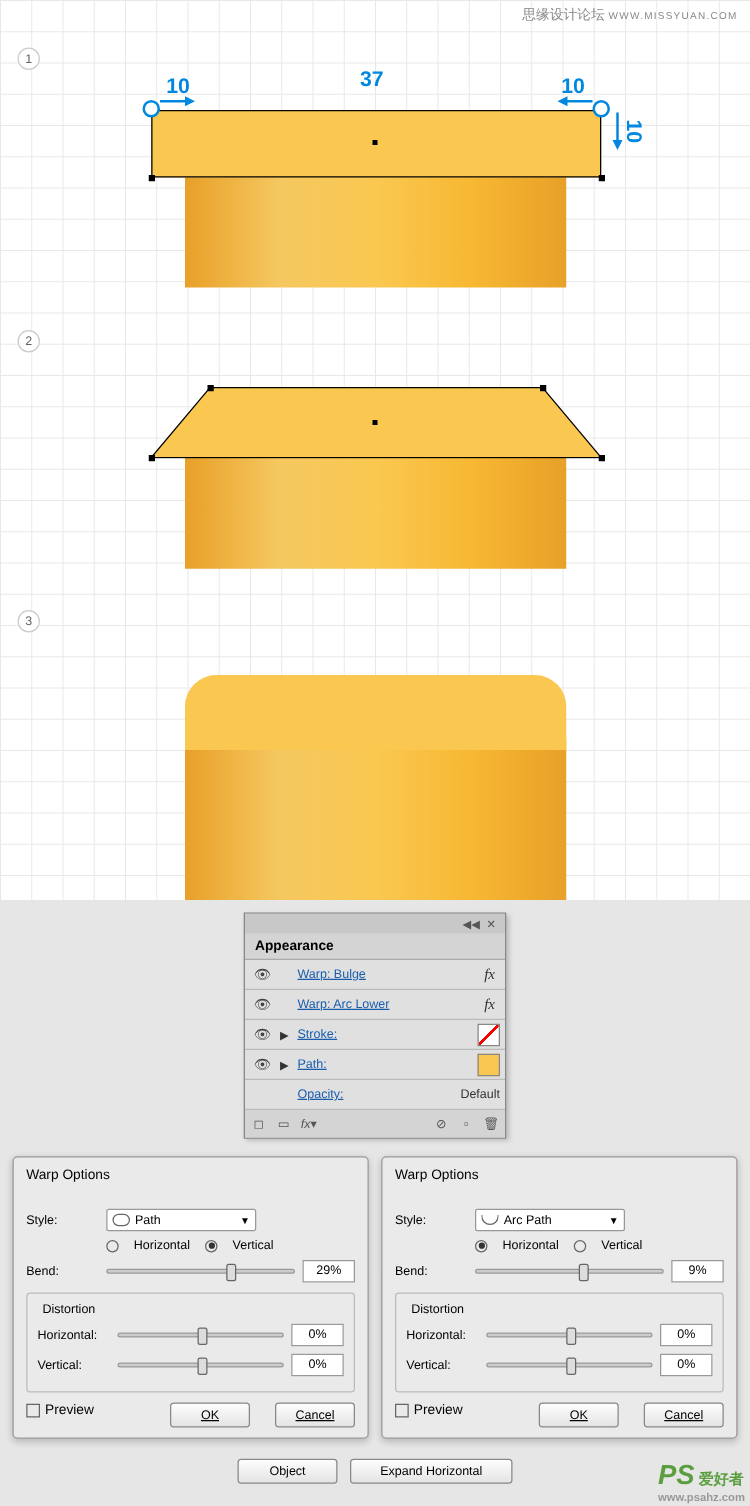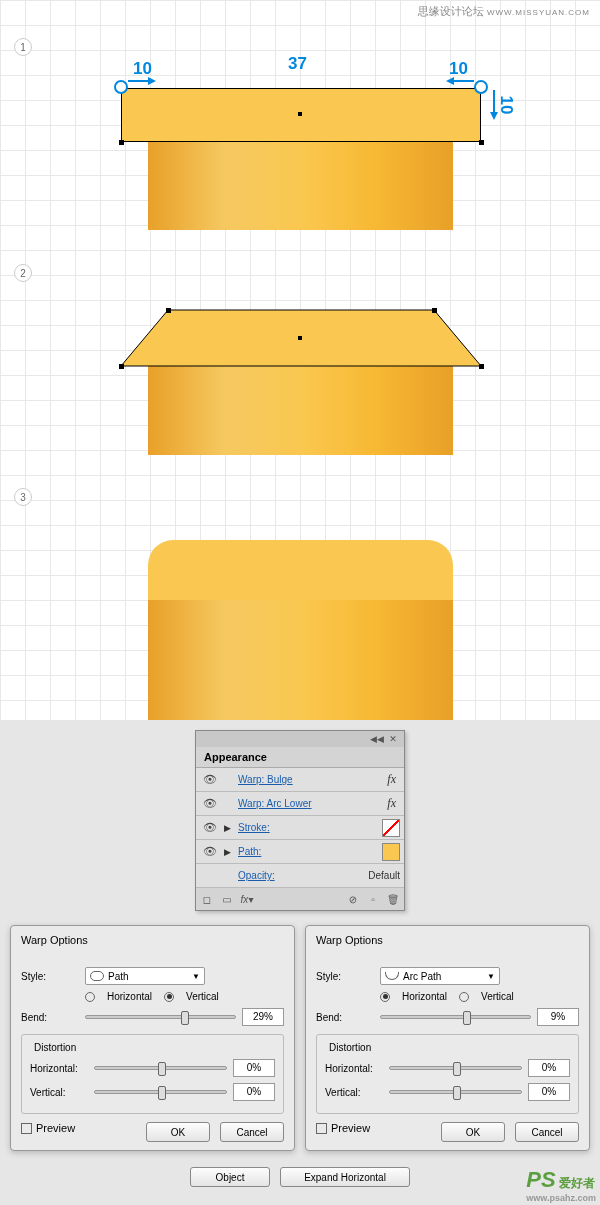--- a/index.html
+++ b/index.html
@@ -50,21 +50,21 @@
 .radio { width: 10px; height: 10px; border: 1px solid #666; border-radius: 50%; display: inline-flex; align-items: center; justify-content: center; }
 .radio.checked::after { content: ''; width: 5px; height: 5px; background: #333; border-radius: 50%; }
 .slider { flex: 1; height: 4px; background: #ccc; border: 1px solid #999; position: relative; border-radius: 2px; }
 .slider .thumb { position: absolute; top: -5px; width: 8px; height: 14px; background: #ddd; border: 1px solid #666; border-radius: 2px; }
 .val-box { width: 42px; height: 18px; border: 1px solid #999; background: #fff; text-align: center; font-size: 10px; line-height: 16px; }
 .fieldset { border: 1px solid #bbb; border-radius: 3px; padding: 6px 8px; margin: 8px 0; }
 .fieldset-title { font-size: 10px; margin-top: -12px; background: #eaeaea; display: inline-block; padding: 0 4px; }
 .dialog-footer { display: flex; justify-content: space-between; align-items: flex-start; margin-top: 8px; }
 .checkbox { width: 11px; height: 11px; border: 1px solid #666; display: inline-block; }
 .btn { min-width: 64px; height: 20px; background: linear-gradient(#fdfdfd, #e4e4e4); border: 1px solid #888; border-radius: 3px; font-size: 10px; display: inline-flex; align-items: center; justify-content: center; cursor: pointer; }
-.btn-row { display: flex; gap: 10px; }
+.btn-row { display: flex; gap: 20px; text-decoration: underline; }
 .bottom-buttons { display: flex; justify-content: center; gap: 10px; padding-bottom: 10px; }
 .ps-logo { position: absolute; right: 4px; bottom: 4px; font-size: 12px; color: #5a9e3e; font-weight: bold; }
 .ps-logo .big { font-size: 22px; font-style: italic; }
 .ps-logo .url { font-size: 9px; color: #999; display: block; }
 .no-stroke { background: linear-gradient(135deg, #fff 45%, #f00 45%, #f00 55%, #fff 55%); }
 .shape-icon { width: 14px; height: 10px; border: 1px solid #666; border-radius: 5px; }
 .arc-icon { width: 14px; height: 8px; border: 1px solid #666; border-radius: 0 0 10px 10px; border-top: none; }
 </style>
 </head>
 <body>

